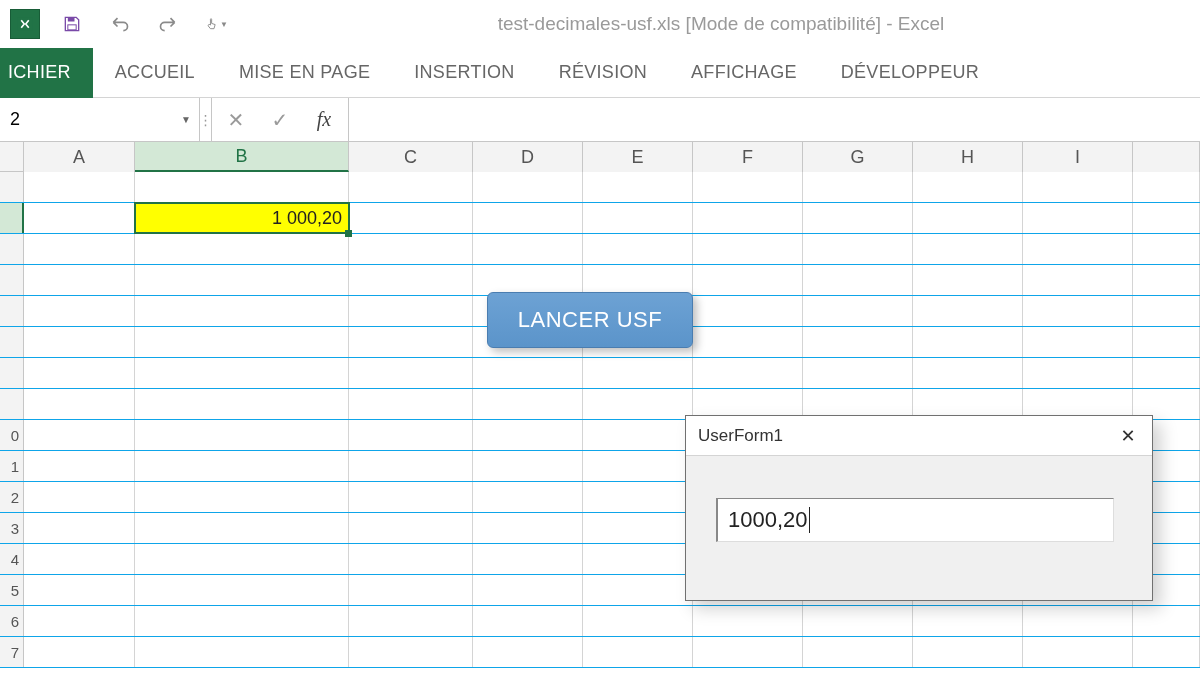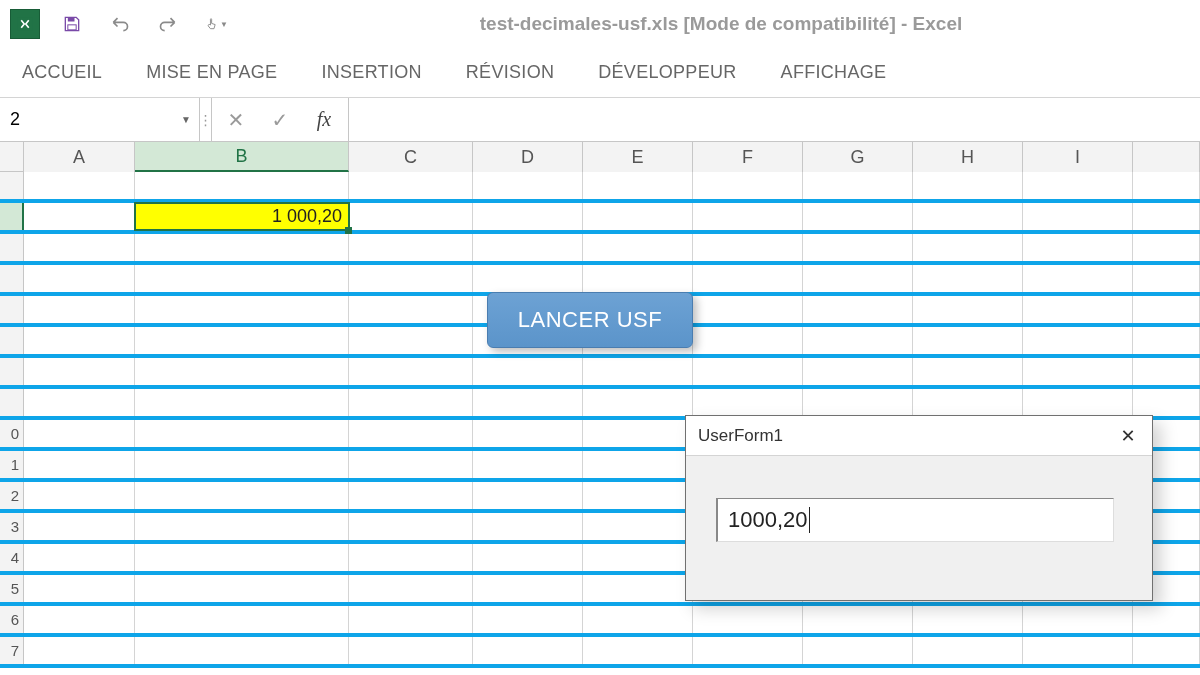--- a/index.html
+++ b/index.html
@@ -3,21 +3,21 @@
 <meta charset="utf-8">
 <style>
 * { box-sizing: border-box; margin: 0; padding: 0; font-family: "Segoe UI", Tahoma, sans-serif; }
 body { width: 1200px; height: 675px; background: #fff; overflow: hidden; position: relative; }
 
 
 .title-bar { height: 48px; background: #fff; display: flex; align-items: center; padding: 0 10px; }
 .excel-icon { width: 30px; height: 30px; background: #217346; display: flex; align-items: center; justify-content: center; color: #fff; font-weight: bold; font-size: 16px; margin-right: 20px; border: 1px solid #185c37; }
 .qat-icon { width: 24px; height: 24px; margin-right: 24px; display: flex; align-items: center; justify-content: center; color: #7a7a7a; cursor: pointer; }
 .qat-icon svg { width: 20px; height: 20px; }
-.title-text { flex: 1; text-align: center; color: #9a9a9a; font-size: 19px; font-weight: 700; }
+.title-text { flex: 1; text-align: center; color: #9a9a9a; font-size: 19px; font-weight: 400; }
 
 
 .ribbon-tabs { height: 50px; display: flex; align-items: center; padding-left: 0; background: #fff; border-bottom: 1px solid #d4d4d4; }
 .tab { padding: 0 22px; height: 50px; display: flex; align-items: center; font-size: 18px; color: #666; cursor: pointer; letter-spacing: 0.3px; }
 .tab.active-partial { background: #217346; color: #fff; padding-left: 8px; padding-right: 22px; margin-left: 0; }
 
 
 .formula-row { height: 44px; display: flex; align-items: stretch; border-bottom: 1px solid #c6c6c6; background: #fff; }
 .name-box { width: 200px; border-right: 1px solid #c6c6c6; display: flex; align-items: center; padding-left: 10px; font-size: 18px; position: relative; background: #fff; }
 .name-box-arrow { position: absolute; right: 8px; color: #666; font-size: 10px; }
@@ -27,21 +27,21 @@
 .fx-btn.fx { font-style: italic; color: #444; font-family: Georgia, serif; }
 .formula-input { flex: 1; display: flex; align-items: center; padding-left: 12px; font-size: 20px; color: #333; background: #fff; }
 
 
 .sheet { position: relative; }
 .col-headers { height: 30px; display: flex; border-bottom: 1px solid #c6c6c6; }
 .corner-cell { width: 24px; background: #f3f3f3; border-right: 1px solid #c6c6c6; }
 .col-header { height: 30px; background: #f3f3f3; border-right: 1px solid #c6c6c6; display: flex; align-items: center; justify-content: center; color: #555; font-size: 18px; }
 .col-header.selected { background: #d3e8d6; color: #217346; border-bottom: 2px solid #217346; }
 .grid-body { position: relative; }
-.row { height: 31px; display: flex; border-bottom: 4px solid #0ea5e9; text-align: center; }
+.row { height: 31px; display: flex; border-bottom: 1px solid #0ea5e9; text-align: center; }
 .row-header { width: 24px; background: #f3f3f3; border-right: 1px solid #c6c6c6; display: flex; align-items: center; justify-content: flex-end; padding-right: 4px; color: #555; font-size: 15px; }
 .row-header.selected { background: #d3e8d6; color: #217346; border-right: 2px solid #217346; }
 .cell { border-right: 1px solid #d4d4d4; display: flex; align-items: center; justify-content: flex-end; padding: 0 6px; font-size: 18px; color: #222; }
 .cell.selected-cell { background: #ffff00; outline: 2px solid #217346; outline-offset: -1px; position: relative; }
 .fill-handle { position: absolute; right: -4px; bottom: -4px; width: 7px; height: 7px; background: #217346; }
 
 
 .macro-button { position: absolute; left: 487px; top: 292px; width: 206px; height: 56px; background: linear-gradient(#6da2d4, #5b94ca); color: #fff; font-size: 22px; font-weight: 400; display: flex; align-items: center; justify-content: center; border: 1px solid #4a7db0; border-radius: 6px; box-shadow: 4px 4px 8px rgba(0,0,0,0.25); cursor: pointer; letter-spacing: 0.5px; }
 
 
@@ -82,26 +82,27 @@
   <div class="qat-icon">
     <svg viewBox="0 0 24 24">
         <path d="M11 4v10l-2-2-2 3 4 5h6l2-7-6-2V4a1 1 0 0 0-2 0z" fill="none" stroke="#8a8a8a" stroke-width="1.6"></path>
       </svg>
     <span style="font-size:8px;margin-left:2px;color:#8a8a8a;">▼</span>
   </div>
   <div class="title-text">test-decimales-usf.xls  [Mode de compatibilité] - Excel</div>
 </div>
 
 <div class="ribbon-tabs">
+  <div class="tab active-partial">ICHIER</div>
   <div class="tab">ACCUEIL</div>
   <div class="tab">MISE EN PAGE</div>
   <div class="tab">INSERTION</div>
   <div class="tab">RÉVISION</div>
+  <div class="tab">AFFICHAGE</div>
   <div class="tab">DÉVELOPPEUR</div>
-  <div class="tab">AFFICHAGE</div>
 
 </div>
 
 <div class="formula-row">
   <div class="name-box">
     <span>2</span>
     <span class="name-box-arrow">▼</span>
   </div>
   <div class="name-box-grip">⋮</div>
   <div class="fx-controls">

